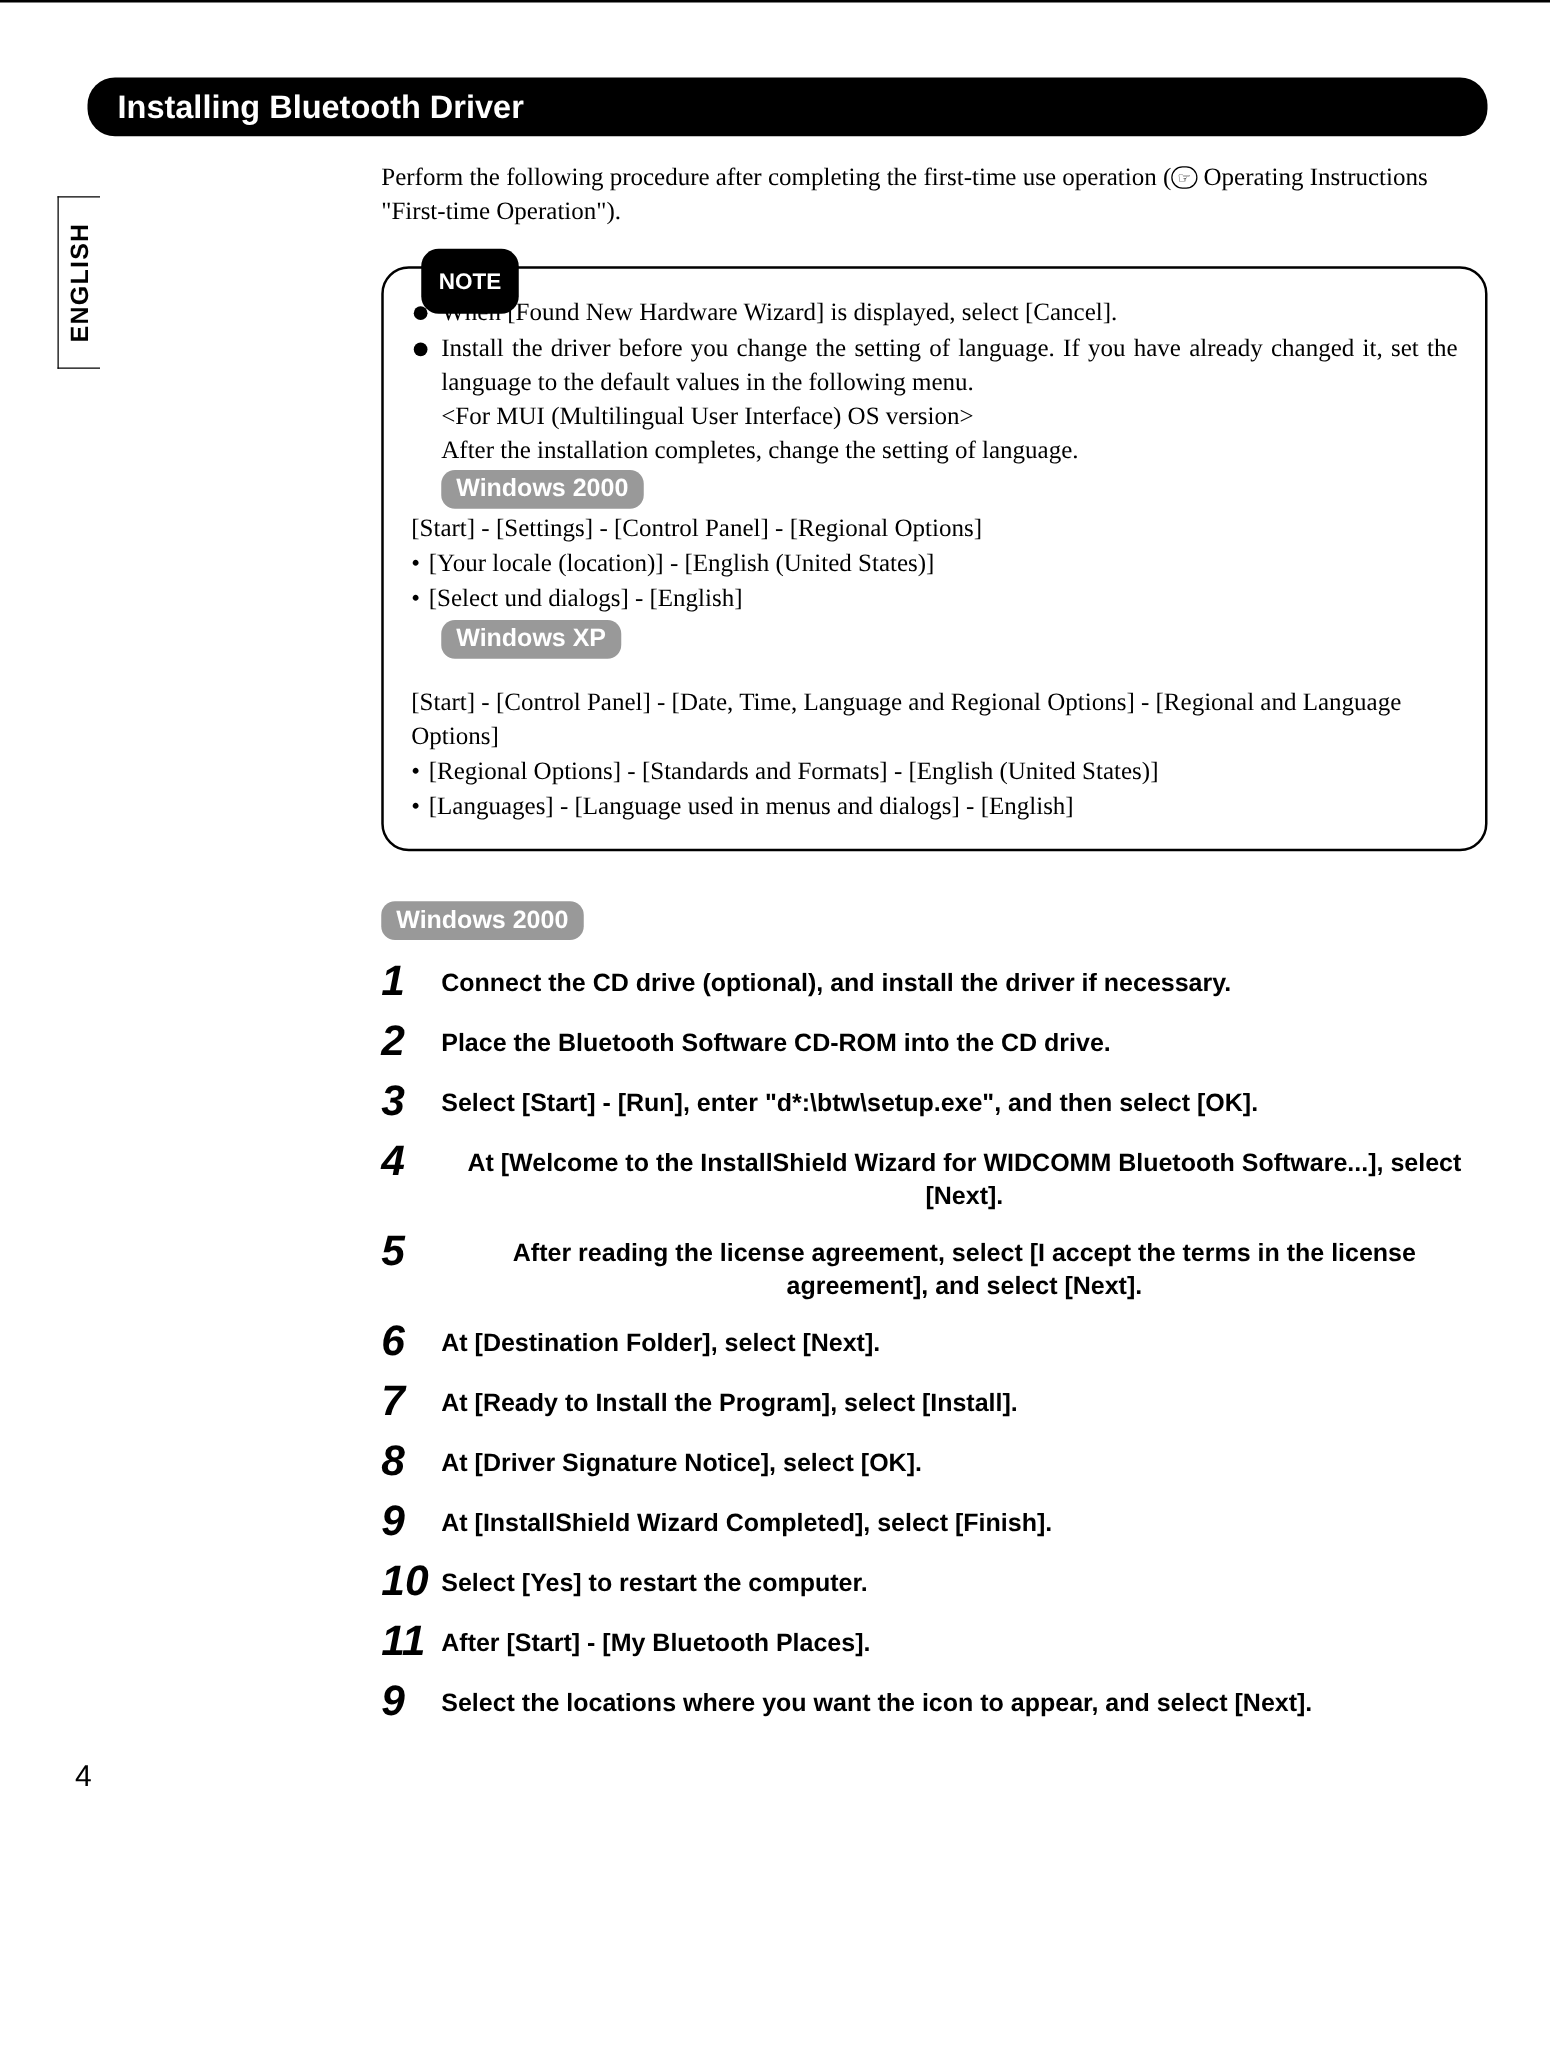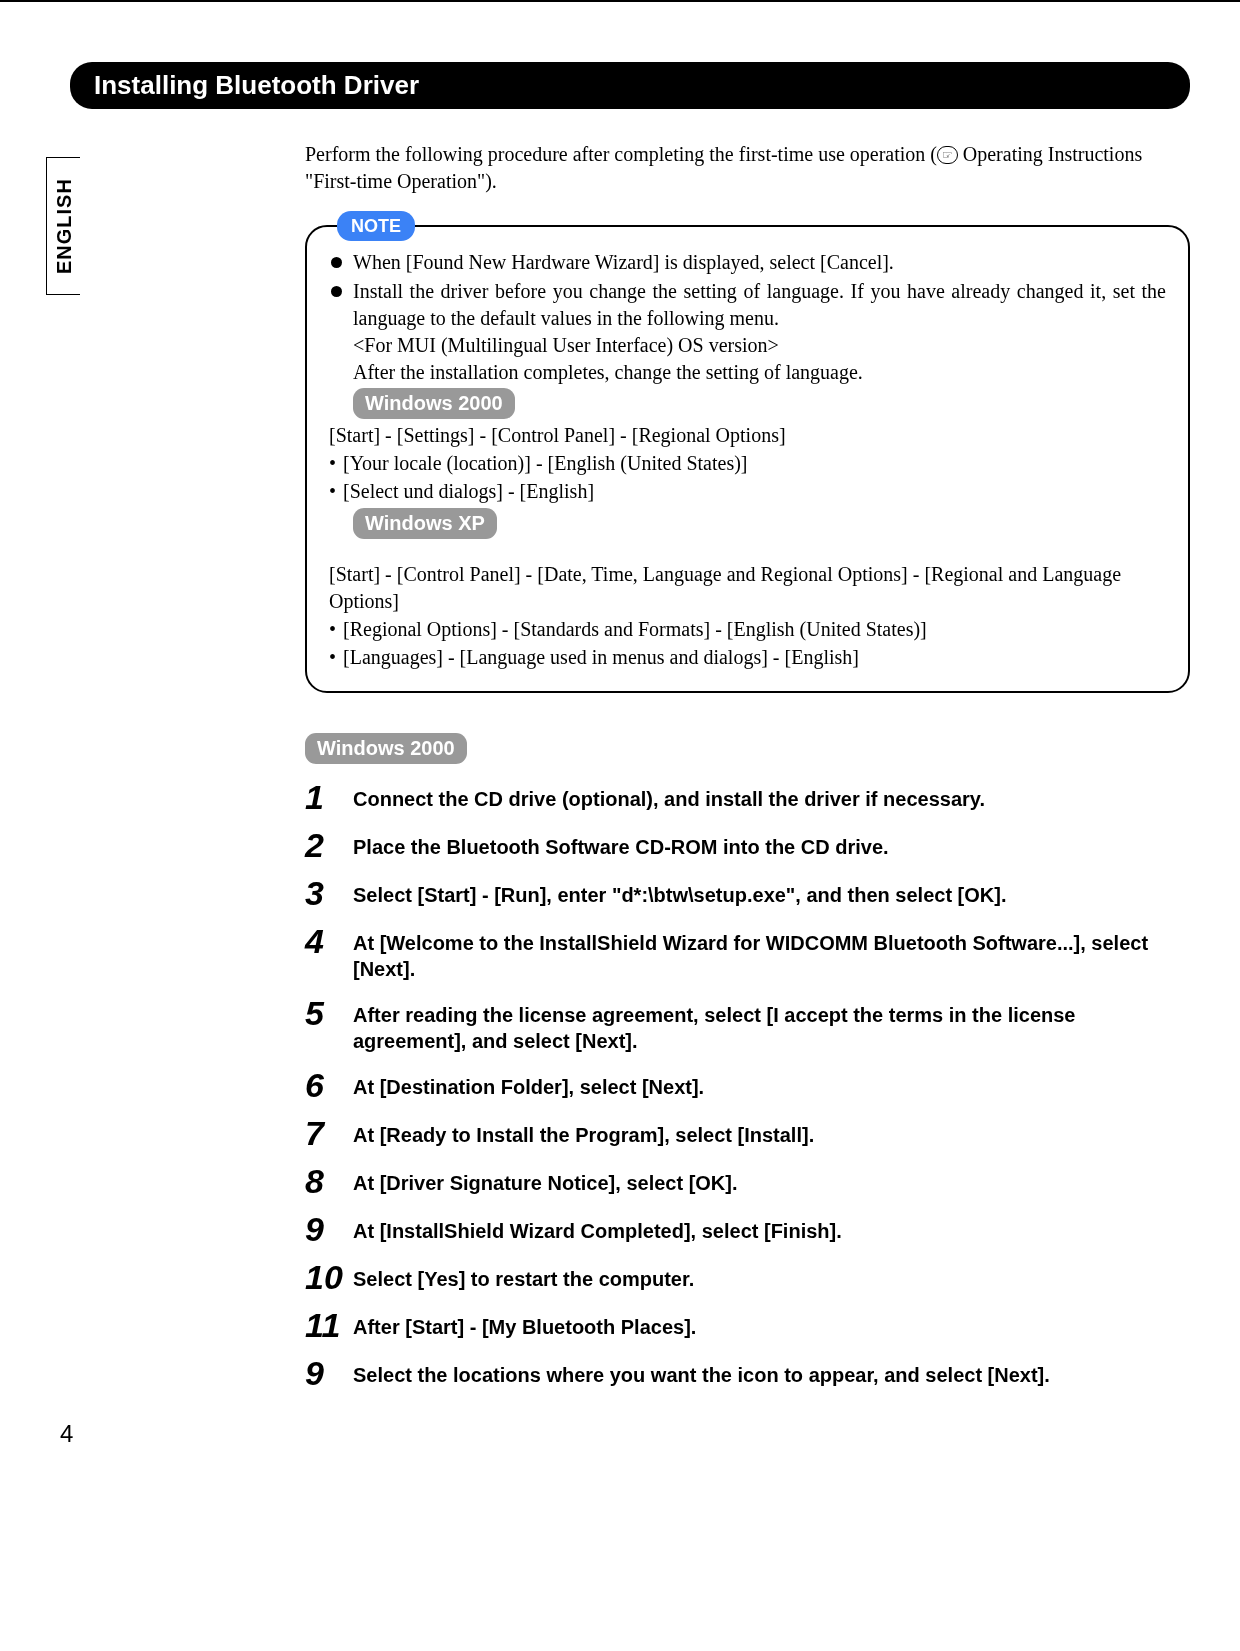--- a/index.html
+++ b/index.html
@@ -35,21 +35,21 @@
   }
   .section-banner {
     background: #000;
     color: #fff;
     font-family: Arial, Helvetica, sans-serif;
     font-weight: bold;
     font-size: 26px;
     border-radius: 22px;
     padding: 8px 24px;
     margin-left: 10px;
-    margin-bottom: 32px;
+    margin-bottom: 20px;
     margin-right: -10px;
   }
   .content { margin-left: 245px; margin-right: -10px; font-size: 20px; line-height: 1.35; }
   .para { margin-bottom: 12px; }
   .ref-icon {
     display: inline-block;
     border: 1.5px solid #000;
     border-radius: 10px;
     font-size: 12px;
     padding: 0 4px;
@@ -61,27 +61,27 @@
     border-radius: 22px;
     position: relative;
     padding: 22px 22px 18px 22px;
     margin-top: 30px;
     margin-bottom: 30px;
   }
   .note-label {
     position: absolute;
     top: -16px;
     left: 30px;
-    background: #3b82f6;
+    background: #000000;
     color: #fff;
     font-family: Arial, Helvetica, sans-serif;
     font-weight: bold;
     font-size: 18px;
     border-radius: 14px;
-    padding: 3px 14px;
+    padding: 14px 14px;
   }
   .note-box ul { list-style: none; }
   .note-box > ul > li {
     position: relative;
     padding-left: 24px;
     margin-bottom: 2px;
   }
   .note-box > ul > li::before {
     content: "";
     position: absolute;
@@ -120,20 +120,21 @@
     line-height: 1;
     padding-top: 0;
     text-align: left;
   }
   .step-text {
     font-family: Arial, Helvetica, sans-serif;
     font-weight: bold;
     font-size: 20px;
     line-height: 1.3;
     padding-top: 6px;
+    text-align: center;
   }
   .page-num {
     font-family: Arial, Helvetica, sans-serif;
     font-size: 24px;
     margin-top: 30px;
   }
 </style>
 </head>
 <body>
 

